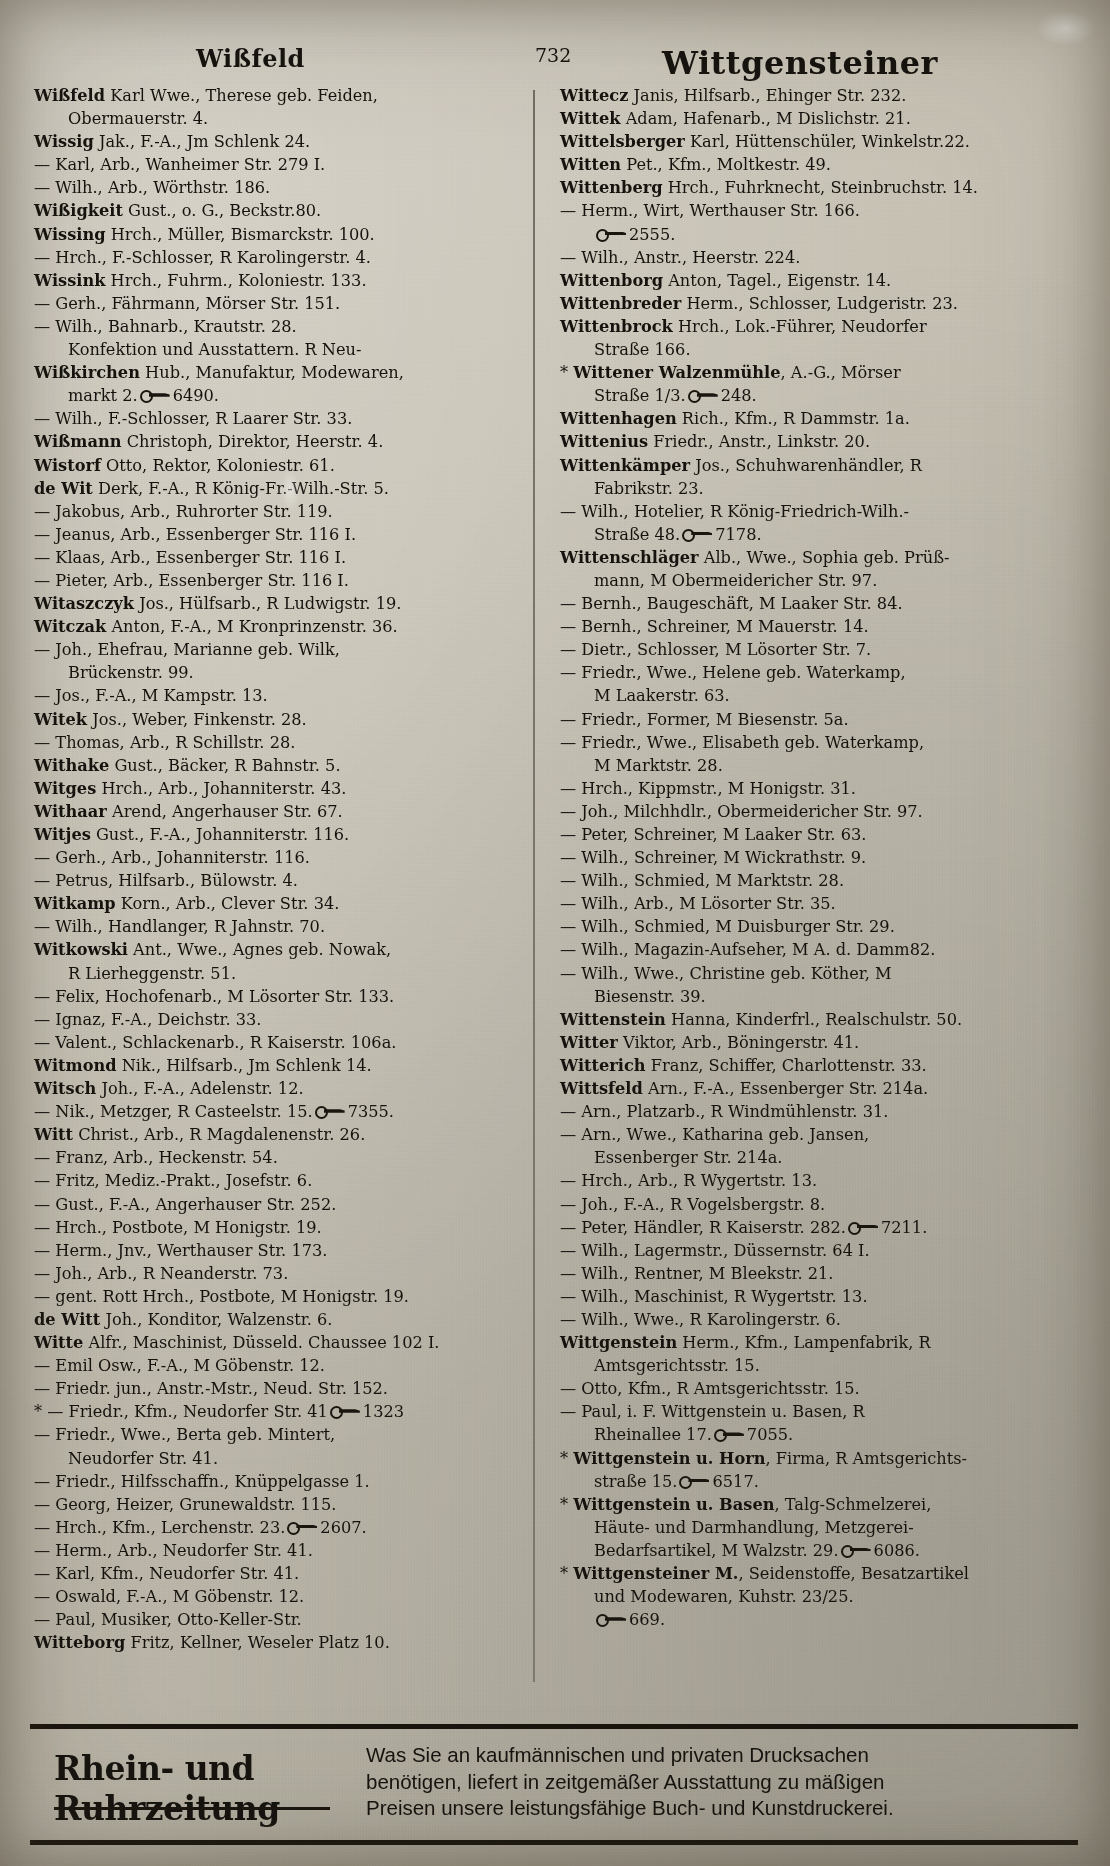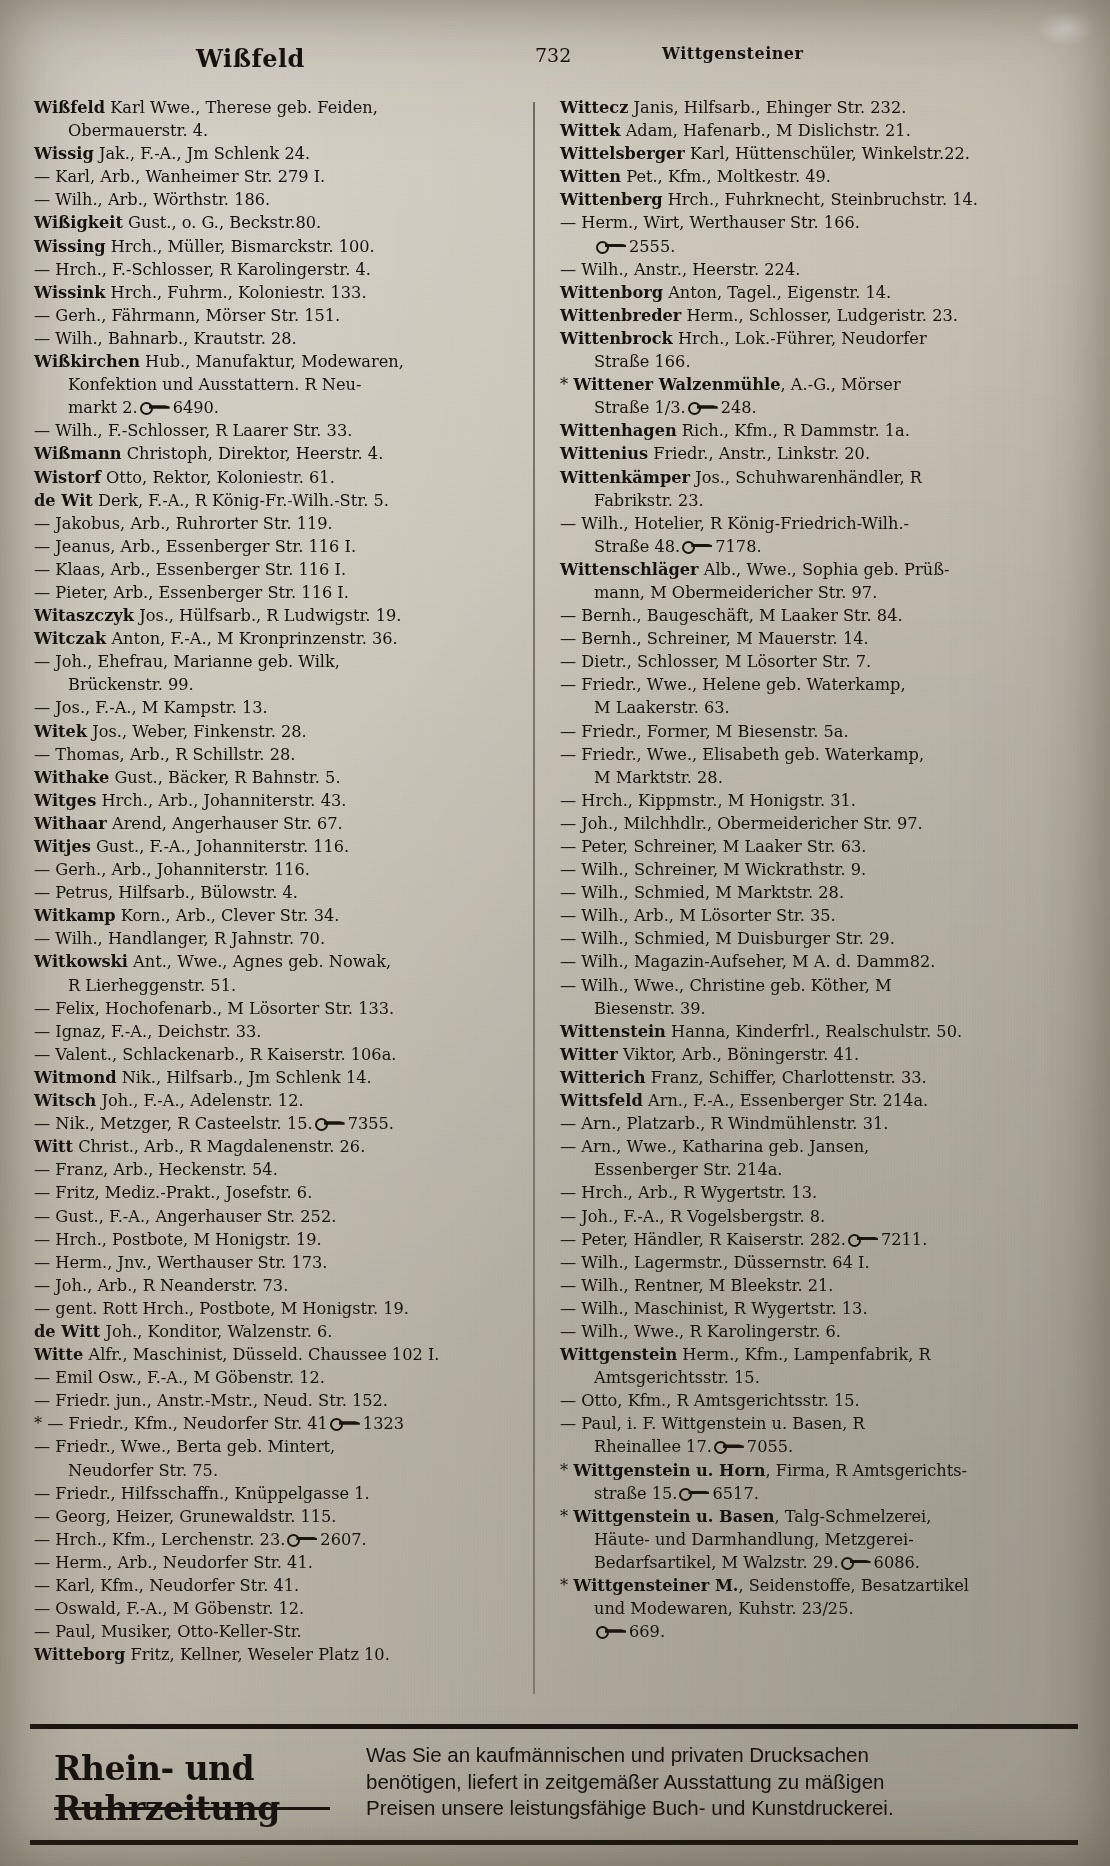--- a/index.html
+++ b/index.html
@@ -57,29 +57,29 @@
   .hdr-center {
     position: absolute;
     left: 535px;
     font-size: 19px;
     font-family: "DejaVu Serif", serif;
     text-align: center;
   }
   .hdr-right {
     position: absolute;
     left: 662px;
-    font-size: 16px;
+    font-size: 32px;
     font-weight: bold;
     letter-spacing: 0.5px;
   }
 
   
   .columns {
     position: absolute;
-    top: 96px;
+    top: 84px;
     left: 0;
     width: 1046px;
     height: 1620px;
   }
   .col {
     position: absolute;
     top: 0;
     width: 476px;
     font-size: 16.2px;
     line-height: 23.1px;
@@ -225,22 +225,22 @@
         <div class="ent cont"><span>Obermauerstr. 4.</span></div>
         <div class="ent"><b>Wissig</b><span> Jak., F.-A., Jm Schlenk 24.</span></div>
         <div class="ent"><span>— Karl, Arb., Wanheimer Str. 279 I.</span></div>
         <div class="ent"><span>— Wilh., Arb., Wörthstr. 186.</span></div>
         <div class="ent"><b>Wißigkeit</b><span> Gust., o. G., Beckstr.80.</span></div>
         <div class="ent"><b>Wissing</b><span> Hrch., Müller, Bismarckstr. 100.</span></div>
         <div class="ent"><span>— Hrch., F.-Schlosser, R Karolingerstr. 4.</span></div>
         <div class="ent"><b>Wissink</b><span> Hrch., Fuhrm., Koloniestr. 133.</span></div>
         <div class="ent"><span>— Gerh., Fährmann, Mörser Str. 151.</span></div>
         <div class="ent"><span>— Wilh., Bahnarb., Krautstr. 28.</span></div>
+        <div class="ent cont"><span>Konfektion und Ausstattern. R Neu-</span></div>
         <div class="ent"><b>Wißkirchen</b><span> Hub., Manufaktur, Modewaren,</span></div>
-        <div class="ent cont"><span>Konfektion und Ausstattern. R Neu-</span></div>
         <div class="ent cont"><span>markt 2.</span><span class="key"></span><span>6490.</span></div>
         <div class="ent"><span>— Wilh., F.-Schlosser, R Laarer Str. 33.</span></div>
         <div class="ent"><b>Wißmann</b><span> Christoph, Direktor, Heerstr. 4.</span></div>
         <div class="ent"><b>Wistorf</b><span> Otto, Rektor, Koloniestr. 61.</span></div>
         <div class="ent"><b>de Wit</b><span> Derk, F.-A., R König-Fr.-Wilh.-Str. 5.</span></div>
         <div class="ent"><span>— Jakobus, Arb., Ruhrorter Str. 119.</span></div>
         <div class="ent"><span>— Jeanus, Arb., Essenberger Str. 116 I.</span></div>
         <div class="ent"><span>— Klaas, Arb., Essenberger Str. 116 I.</span></div>
         <div class="ent"><span>— Pieter, Arb., Essenberger Str. 116 I.</span></div>
         <div class="ent"><b>Witaszczyk</b><span> Jos., Hülfsarb., R Ludwigstr. 19.</span></div>
@@ -273,21 +273,21 @@
         <div class="ent"><span>— Hrch., Postbote, M Honigstr. 19.</span></div>
         <div class="ent"><span>— Herm., Jnv., Werthauser Str. 173.</span></div>
         <div class="ent"><span>— Joh., Arb., R Neanderstr. 73.</span></div>
         <div class="ent"><span>— gent. Rott Hrch., Postbote, M Honigstr. 19.</span></div>
         <div class="ent"><b>de Witt</b><span> Joh., Konditor, Walzenstr. 6.</span></div>
         <div class="ent"><b>Witte</b><span> Alfr., Maschinist, Düsseld. Chaussee 102 I.</span></div>
         <div class="ent"><span>— Emil Osw., F.-A., M Göbenstr. 12.</span></div>
         <div class="ent"><span>— Friedr. jun., Anstr.-Mstr., Neud. Str. 152.</span></div>
         <div class="ent"><span>* </span><span>— Friedr., Kfm., Neudorfer Str. 41</span><span class="key"></span><span>1323</span></div>
         <div class="ent"><span>— Friedr., Wwe., Berta geb. Mintert,</span></div>
-        <div class="ent cont"><span>Neudorfer Str. 75.</span></div>
+        <div class="ent cont"><span>Neudorfer Str. 41.</span></div>
         <div class="ent"><span>— Friedr., Hilfsschaffn., Knüppelgasse 1.</span></div>
         <div class="ent"><span>— Georg, Heizer, Grunewaldstr. 115.</span></div>
         <div class="ent"><span>— Hrch., Kfm., Lerchenstr. 23.</span><span class="key"></span><span>2607.</span></div>
         <div class="ent"><span>— Herm., Arb., Neudorfer Str. 41.</span></div>
         <div class="ent"><span>— Karl, Kfm., Neudorfer Str. 41.</span></div>
         <div class="ent"><span>— Oswald, F.-A., M Göbenstr. 12.</span></div>
         <div class="ent"><span>— Paul, Musiker, Otto-Keller-Str.</span></div>
         <div class="ent"><b>Witteborg</b><span> Fritz, Kellner, Weseler Platz 10.</span></div>
       </div>
     <div class="col col-right" id="col-right">

